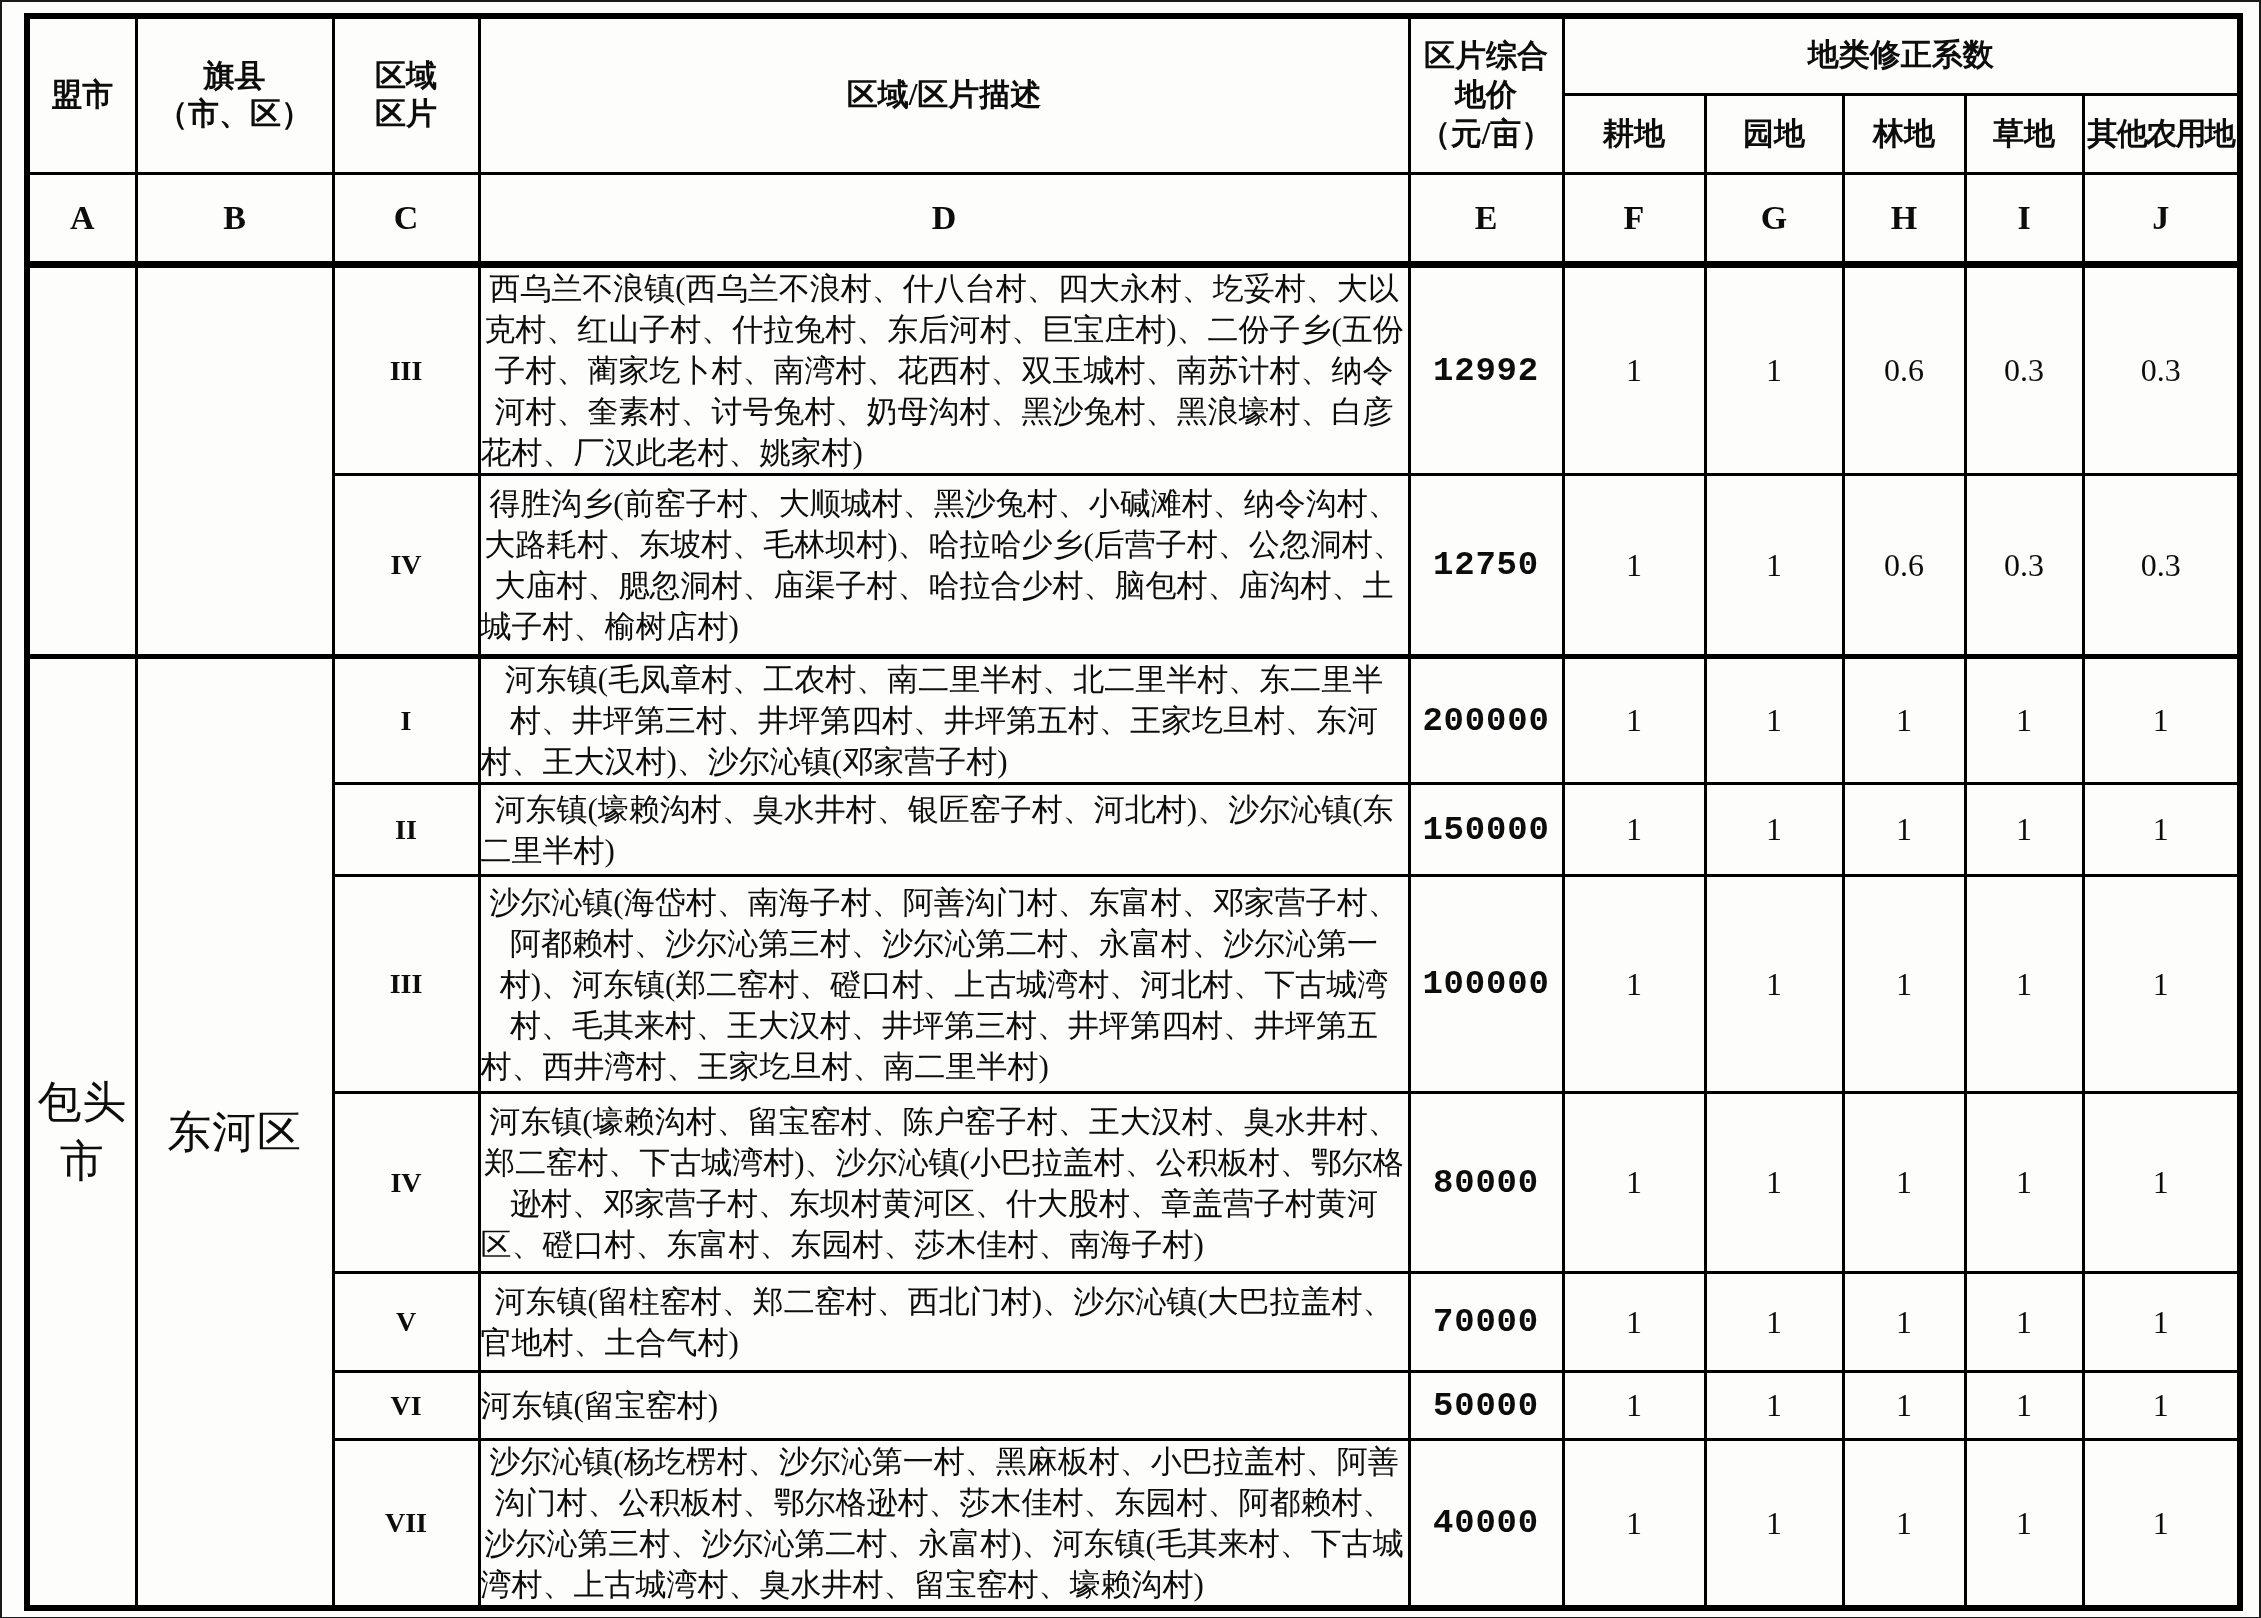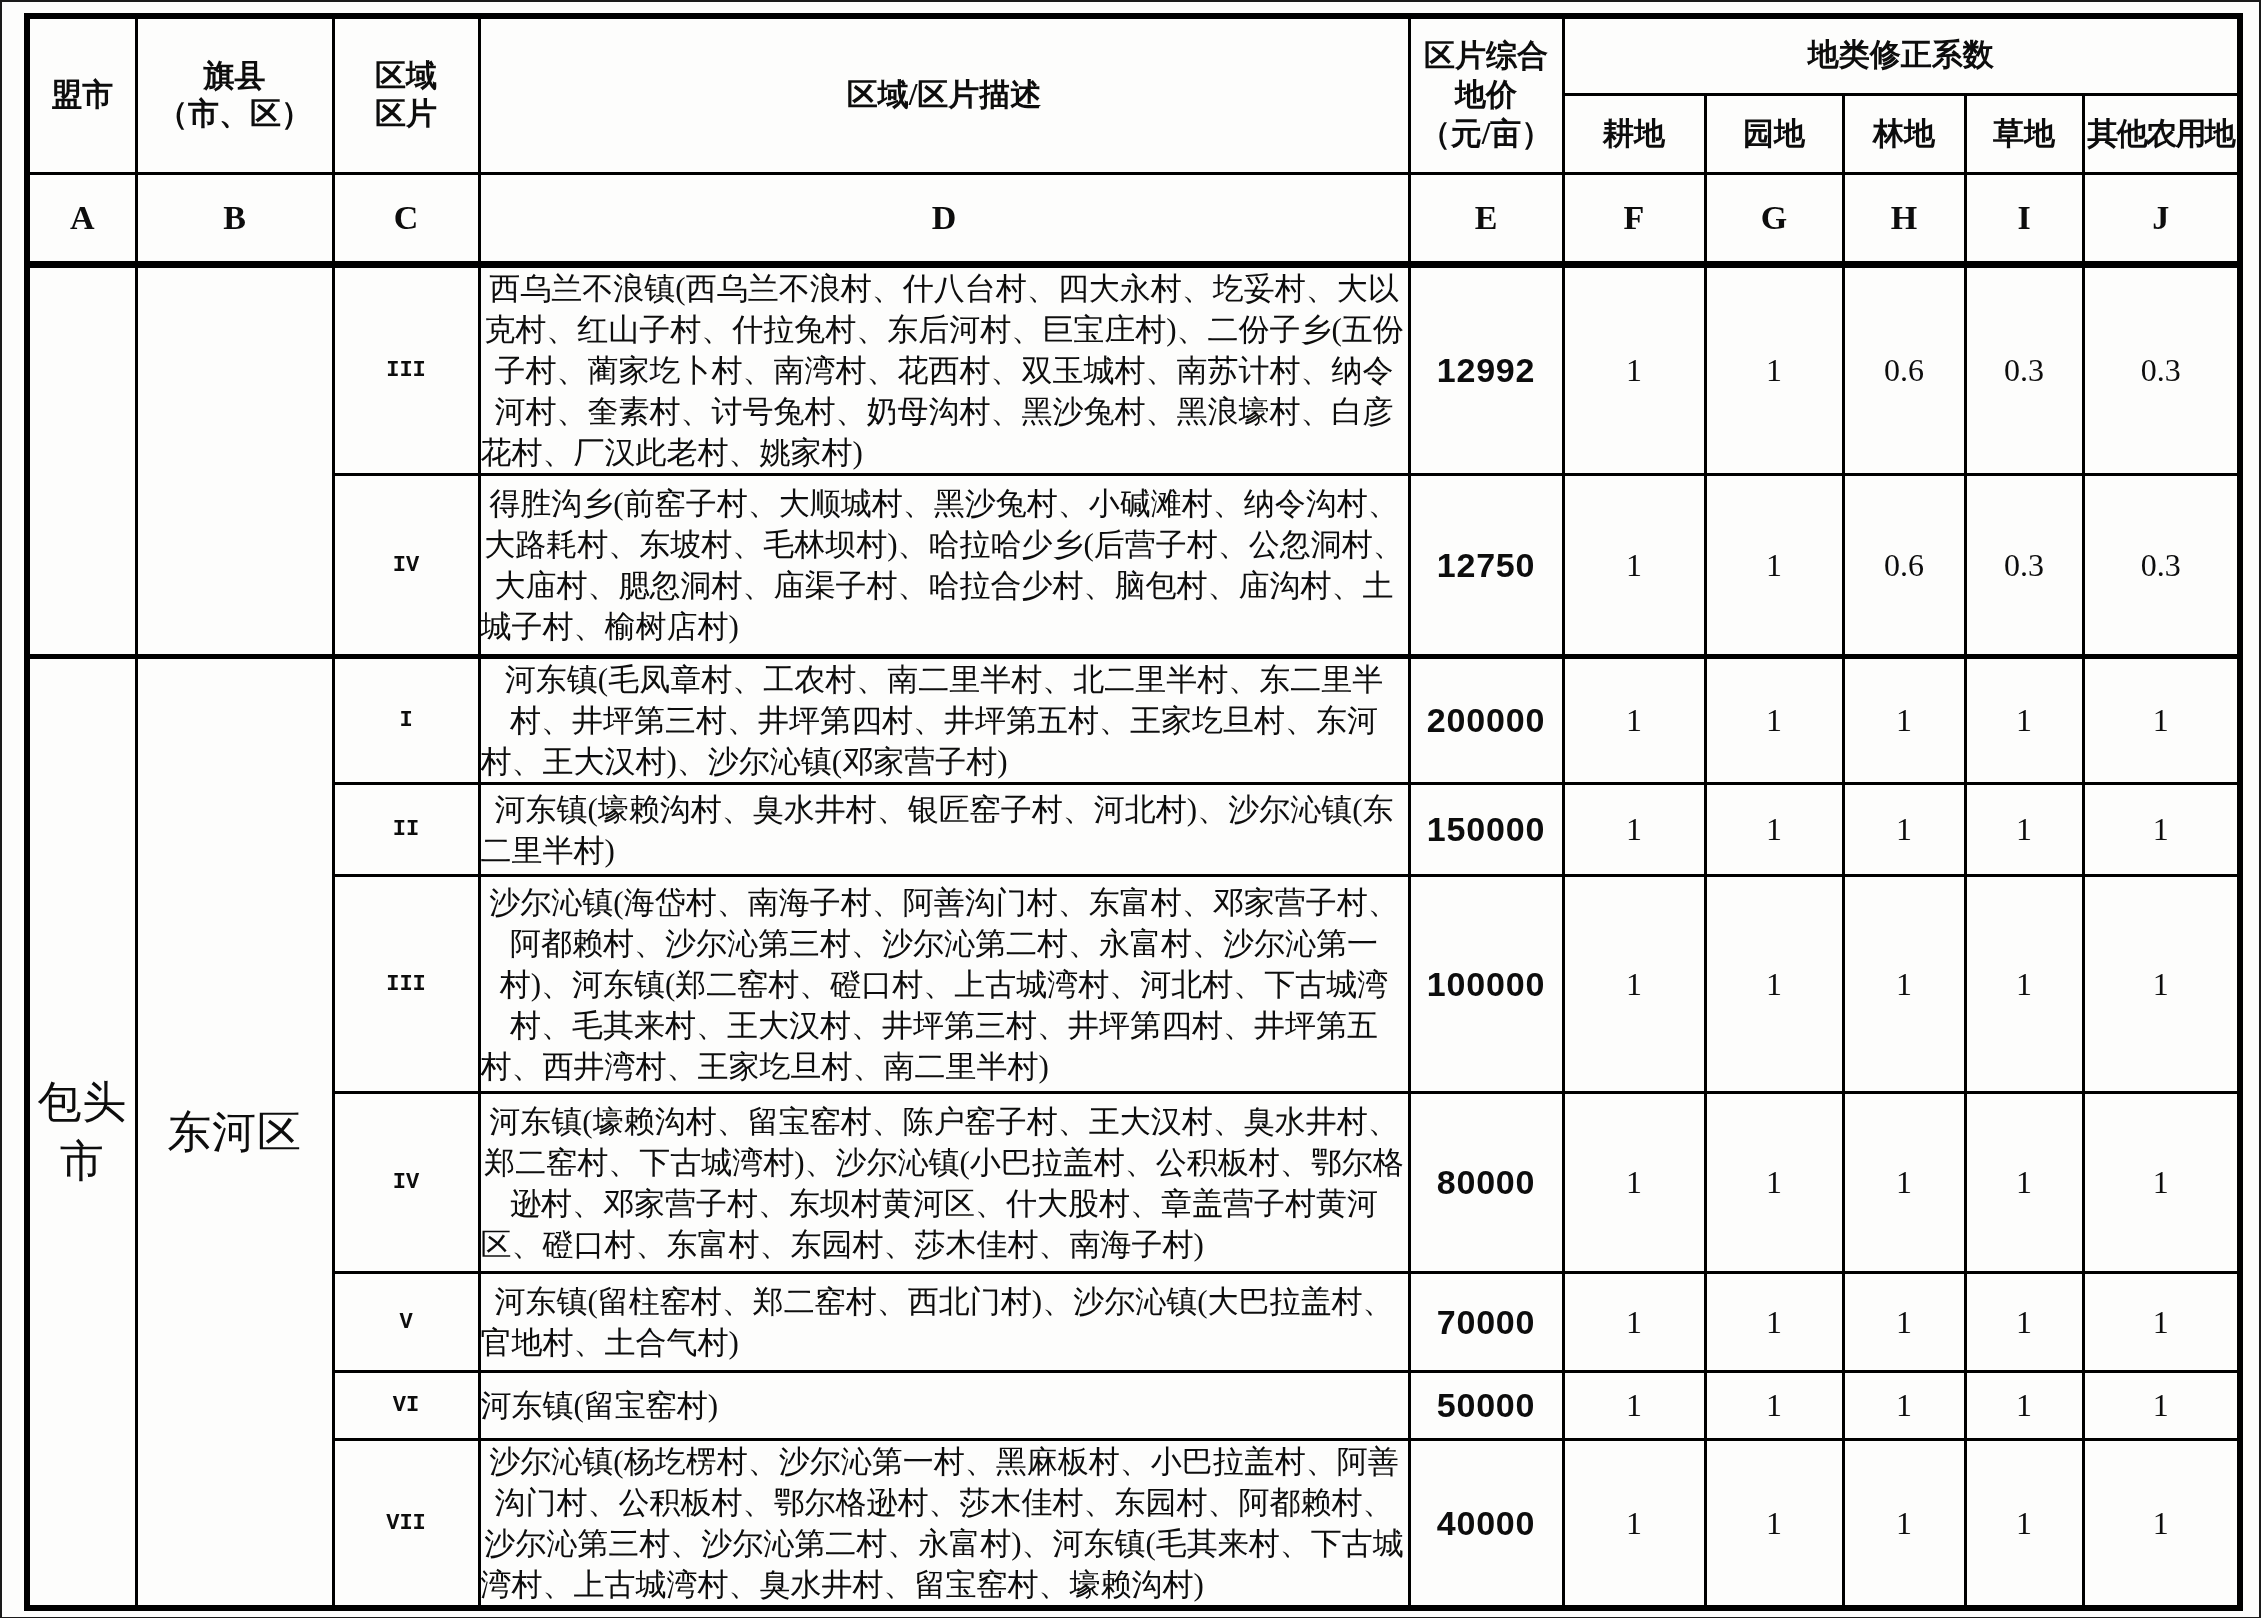--- a/index.html
+++ b/index.html
@@ -36,30 +36,30 @@
   tr.h3{height:91px;}
   tr.h3 th{border-bottom:7.3px solid #000;}
   .letter{font-size:34px;font-weight:bold;font-family:"Liberation Serif",serif;}
   
   tr.r1{height:209px;} tr.r2{height:182px;}
   tr.r3{height:118px;} tr.r4{height:92px;} tr.r5{height:217px;}
   tr.r6{height:180px;} tr.r7{height:99px;} tr.r8{height:68px;}
   tr.r9{height:157px;}
   tr.group-start td{border-top:5.7px solid #000;margin-left:24px;}
   .league,.county{font-size:44px;letter-spacing:0.8px;}
-  .zone{font-size:22px;font-weight:bold;font-family:Liberation Mono, monospace;}
+  .zone{font-size:28px;font-weight:bold;font-family:Liberation Serif, serif;}
   .desc{
     font-size:31px;
     line-height:41px;
     text-align:justify;
     text-justify:inter-character;
     text-align-last:left;
     padding:4.9px 8px 4.9px 6.5px;
   }
-  .price{font-size:34px;font-weight:bold;font-family:Liberation Sans, sans-serif;letter-spacing:0.8px;}
+  .price{font-size:34px;font-weight:bold;font-family:Liberation Mono, monospace;letter-spacing:0.8px;}
   .co{font-size:32px;font-family:"Liberation Serif",serif;}
 </style>
 </head>
 <body>
 
 <div class="page">
   <table class="grid">
     <colgroup>
       <col style="width:109px">
         <col style="width:197px">

